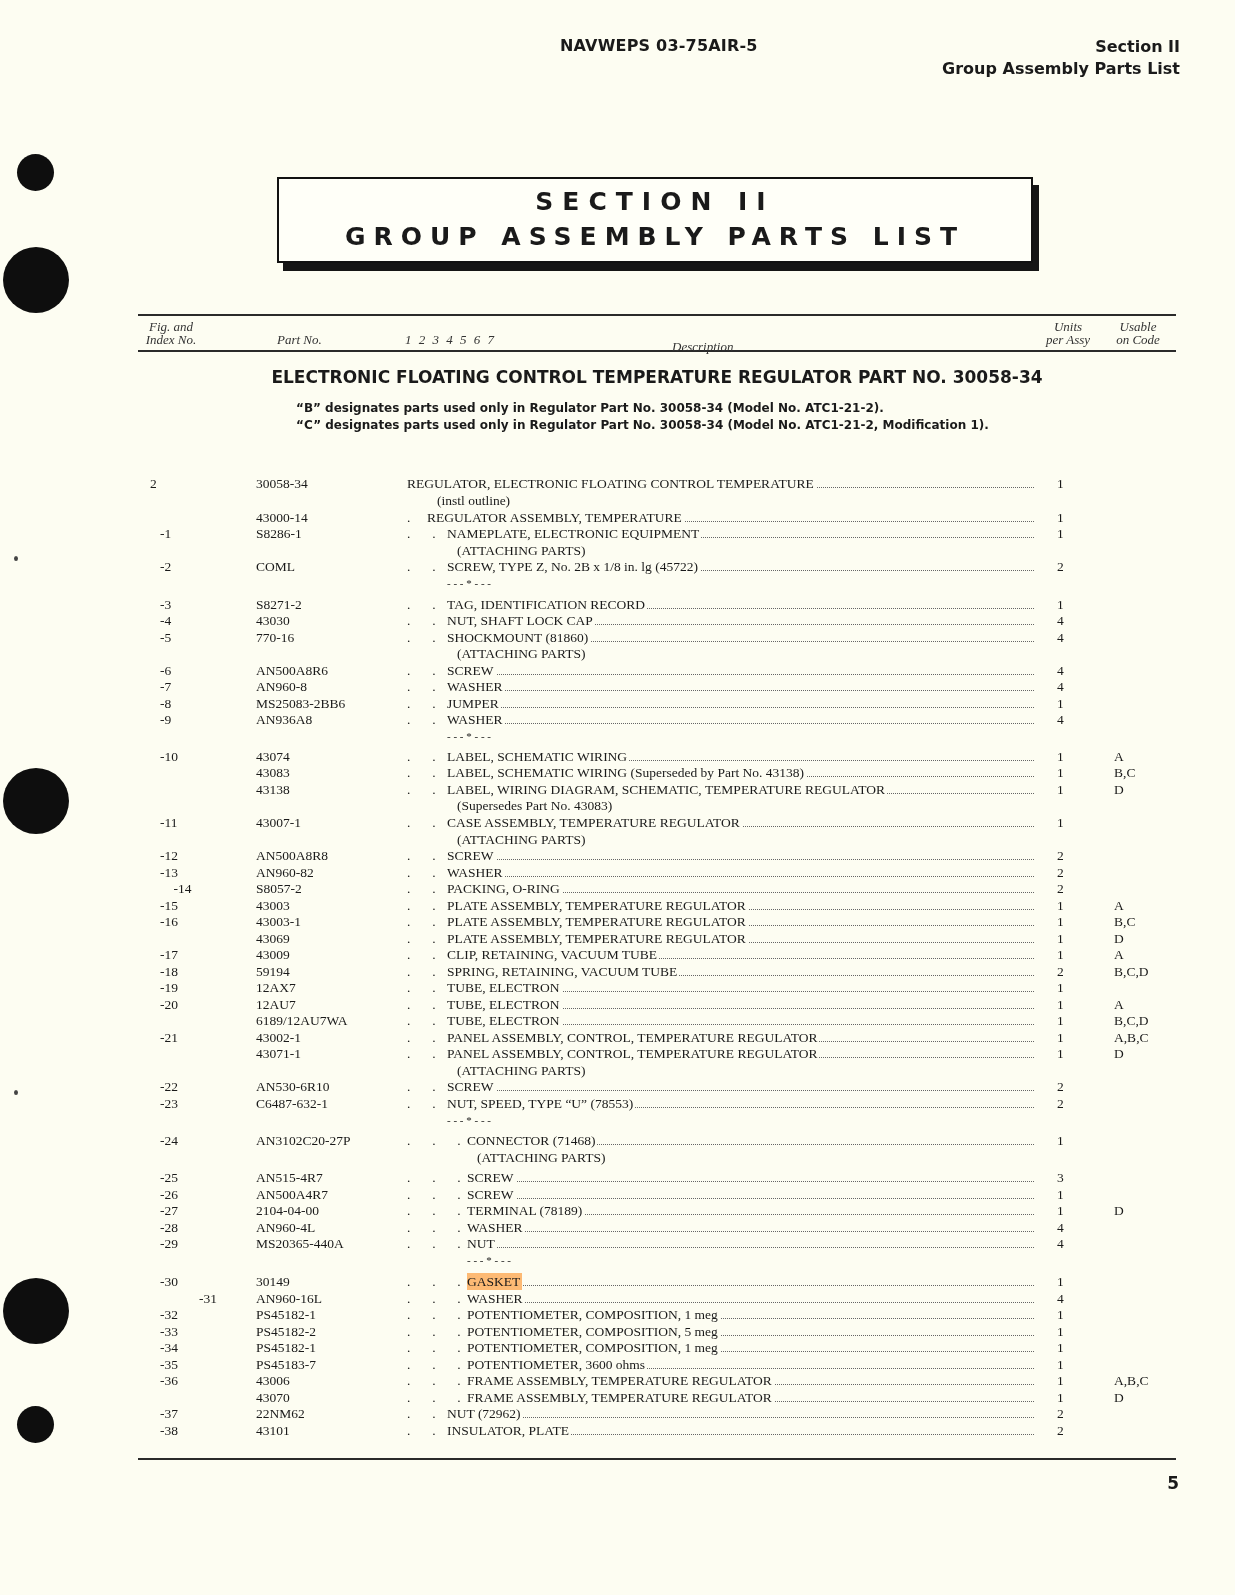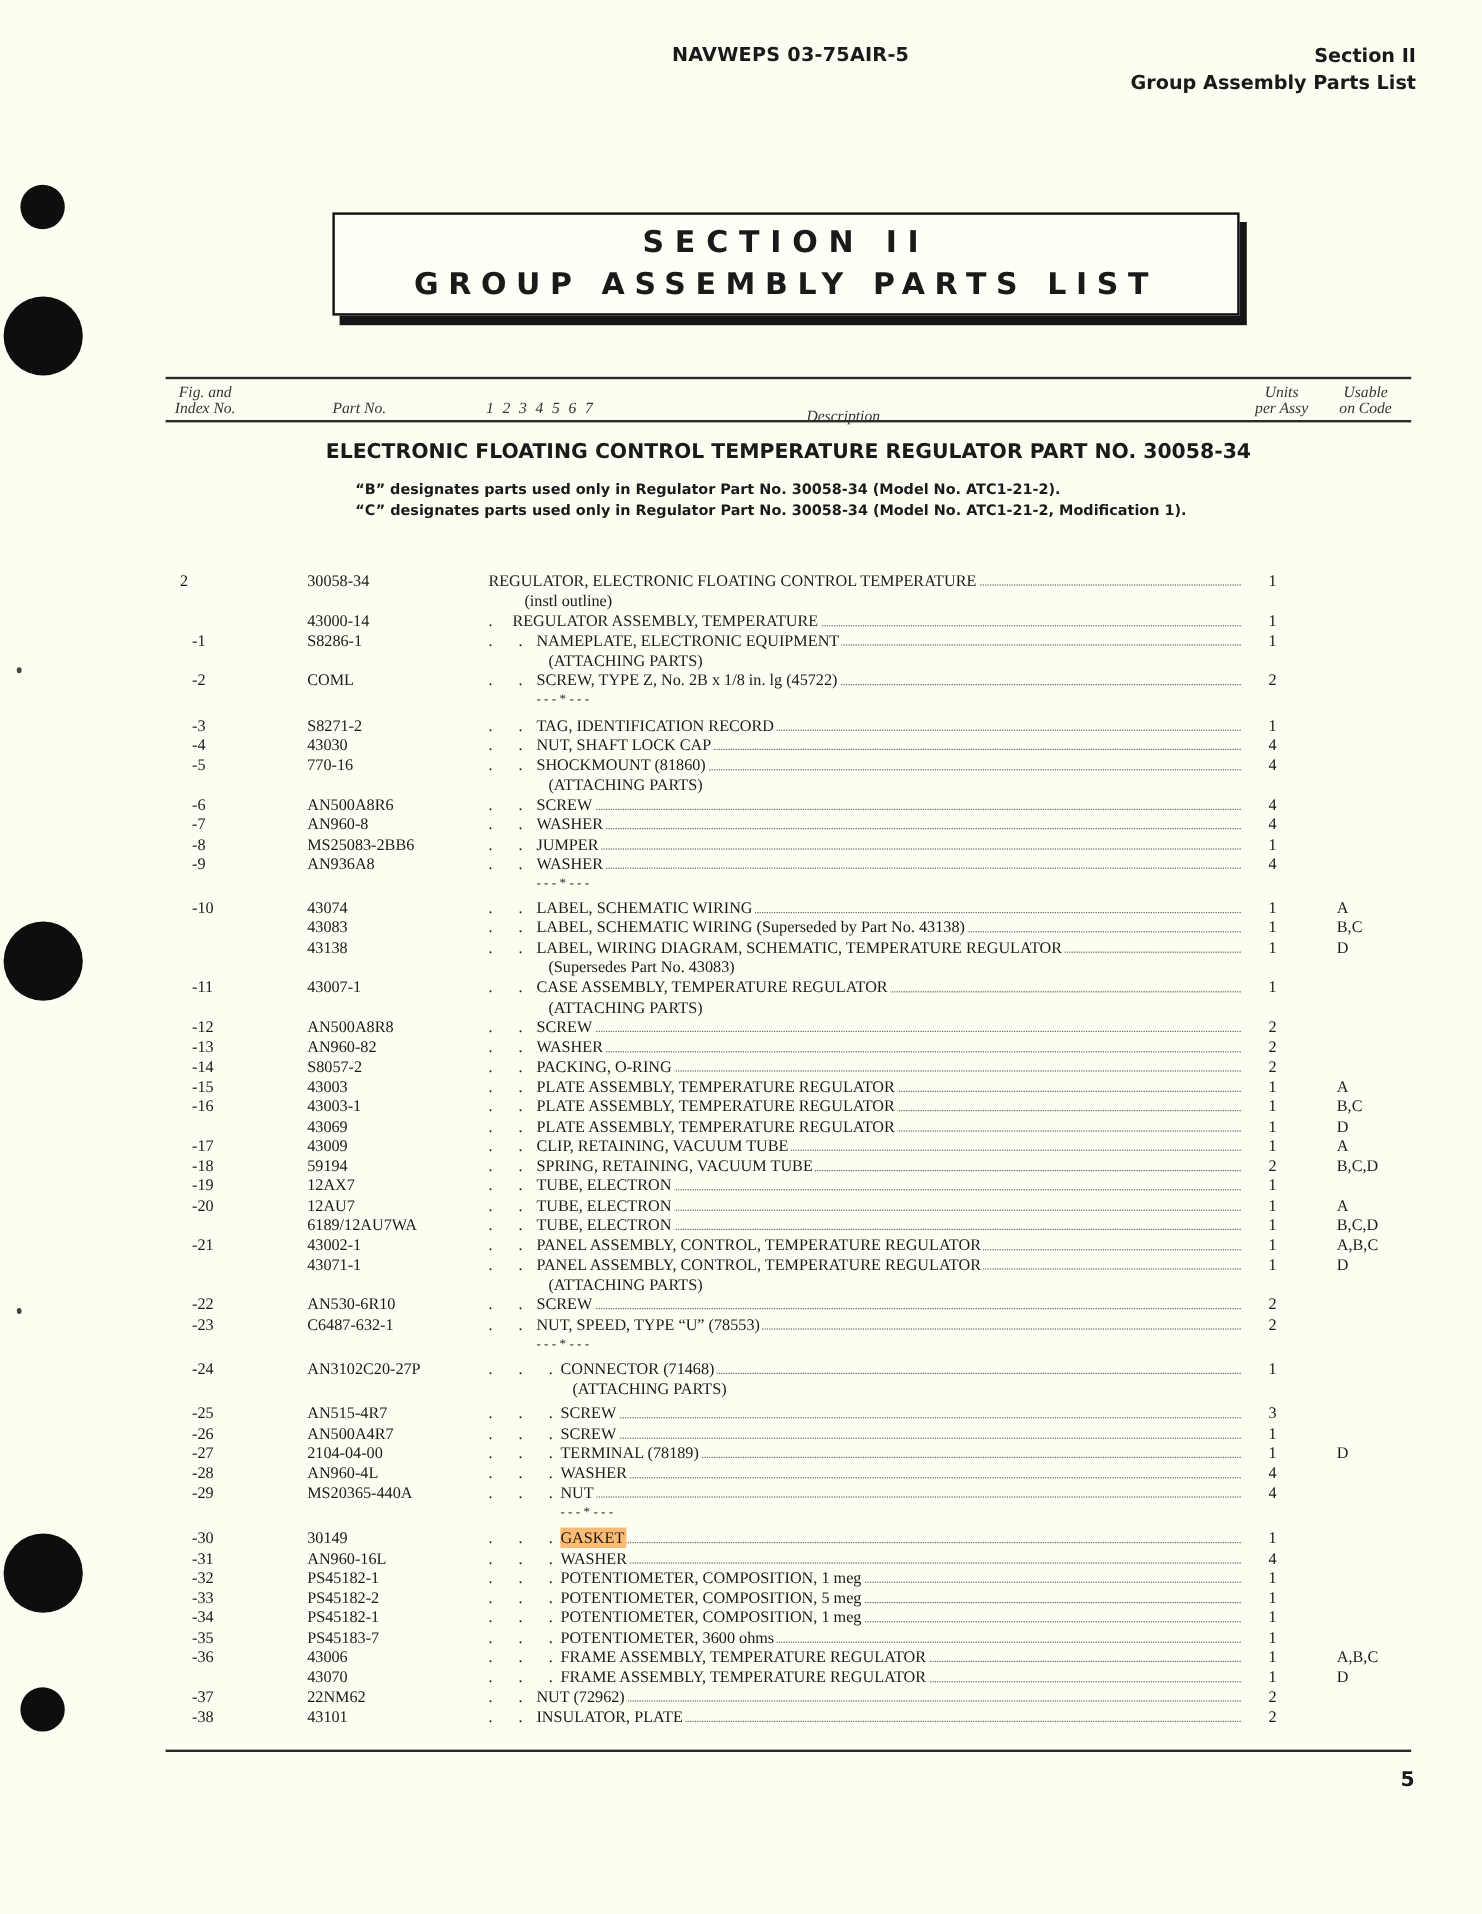--- a/index.html
+++ b/index.html
@@ -281,21 +281,21 @@
     </div>
     <div class="row" style="top: 864px; left: 0px; width: 100%;">
       <span class="idx" style="left: 160px;">-13</span>
       <span class="pn">AN960-82</span>
       <span class="dots" style="left: 407px; word-spacing: 6px; white-space: pre;">.  .</span>
       <span class="leader" style="left: 447px; width: 587px; z-index: 0;"></span>
       <span class="desc" style="left: 447px; background: rgb(253, 253, 242); z-index: 1; padding-right: 2px;">WASHER</span>
       <span class="units">2</span>
       <span class="usable"></span>
     </div>
-    <div class="row" style="top: 880px; left: 0px; width: 100%;">
+    <div class="row" style="top: 880px; left: 0px; width: 100%; text-align: center;">
       <span class="idx" style="left: 160px;">-14</span>
       <span class="pn">S8057-2</span>
       <span class="dots" style="left: 407px; word-spacing: 6px; white-space: pre;">.  .</span>
       <span class="leader" style="left: 447px; width: 587px; z-index: 0;"></span>
       <span class="desc" style="left: 447px; background: rgb(253, 253, 242); z-index: 1; padding-right: 2px;">PACKING, O-RING</span>
       <span class="units">2</span>
       <span class="usable"></span>
     </div>
     <div class="row" style="top: 897px; left: 0px; width: 100%;">
       <span class="idx" style="left: 160px;">-15</span>
@@ -490,21 +490,21 @@
     <div class="row" style="top: 1273px; left: 0px; width: 100%;">
       <span class="idx" style="left: 160px;">-30</span>
       <span class="pn">30149</span>
       <span class="dots" style="left: 407px; word-spacing: 6px; white-space: pre;">.  .  .</span>
       <span class="leader" style="left: 467px; width: 567px; z-index: 0;"></span>
       <span class="desc" style="left: 467px; background: #fdba74; z-index: 1; padding-right: 2px;">GASKET</span>
       <span class="units">1</span>
       <span class="usable"></span>
     </div>
     <div class="row" style="top: 1290px; left: 0px; width: 100%;">
-      <span class="idx" style="left: 160px;">-31</span>
+      <span class="idx" style="left: 172px; text-align: right;">-31</span>
       <span class="pn">AN960-16L</span>
       <span class="dots" style="left: 407px; word-spacing: 6px; white-space: pre;">.  .  .</span>
       <span class="leader" style="left: 467px; width: 567px; z-index: 0;"></span>
       <span class="desc" style="left: 467px; background: rgb(253, 253, 242); z-index: 1; padding-right: 2px;">WASHER</span>
       <span class="units">4</span>
       <span class="usable"></span>
     </div>
     <div class="row" style="top: 1306px; left: 0px; width: 100%;">
       <span class="idx" style="left: 160px;">-32</span>
       <span class="pn">PS45182-1</span>

